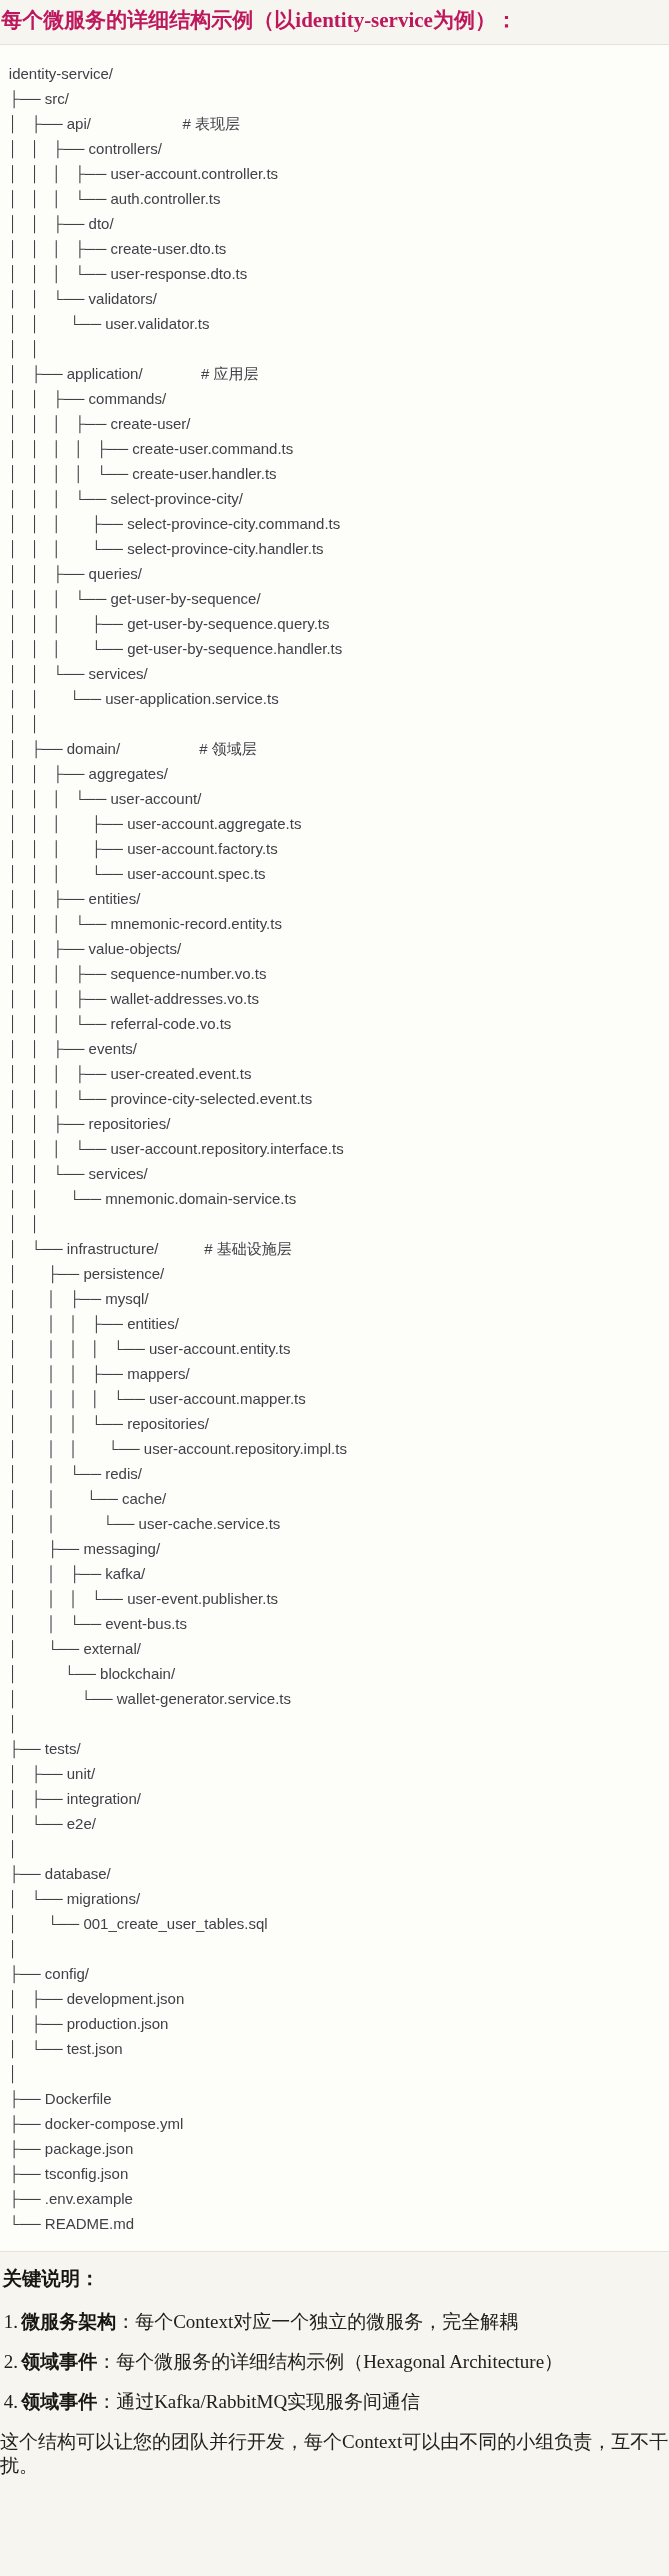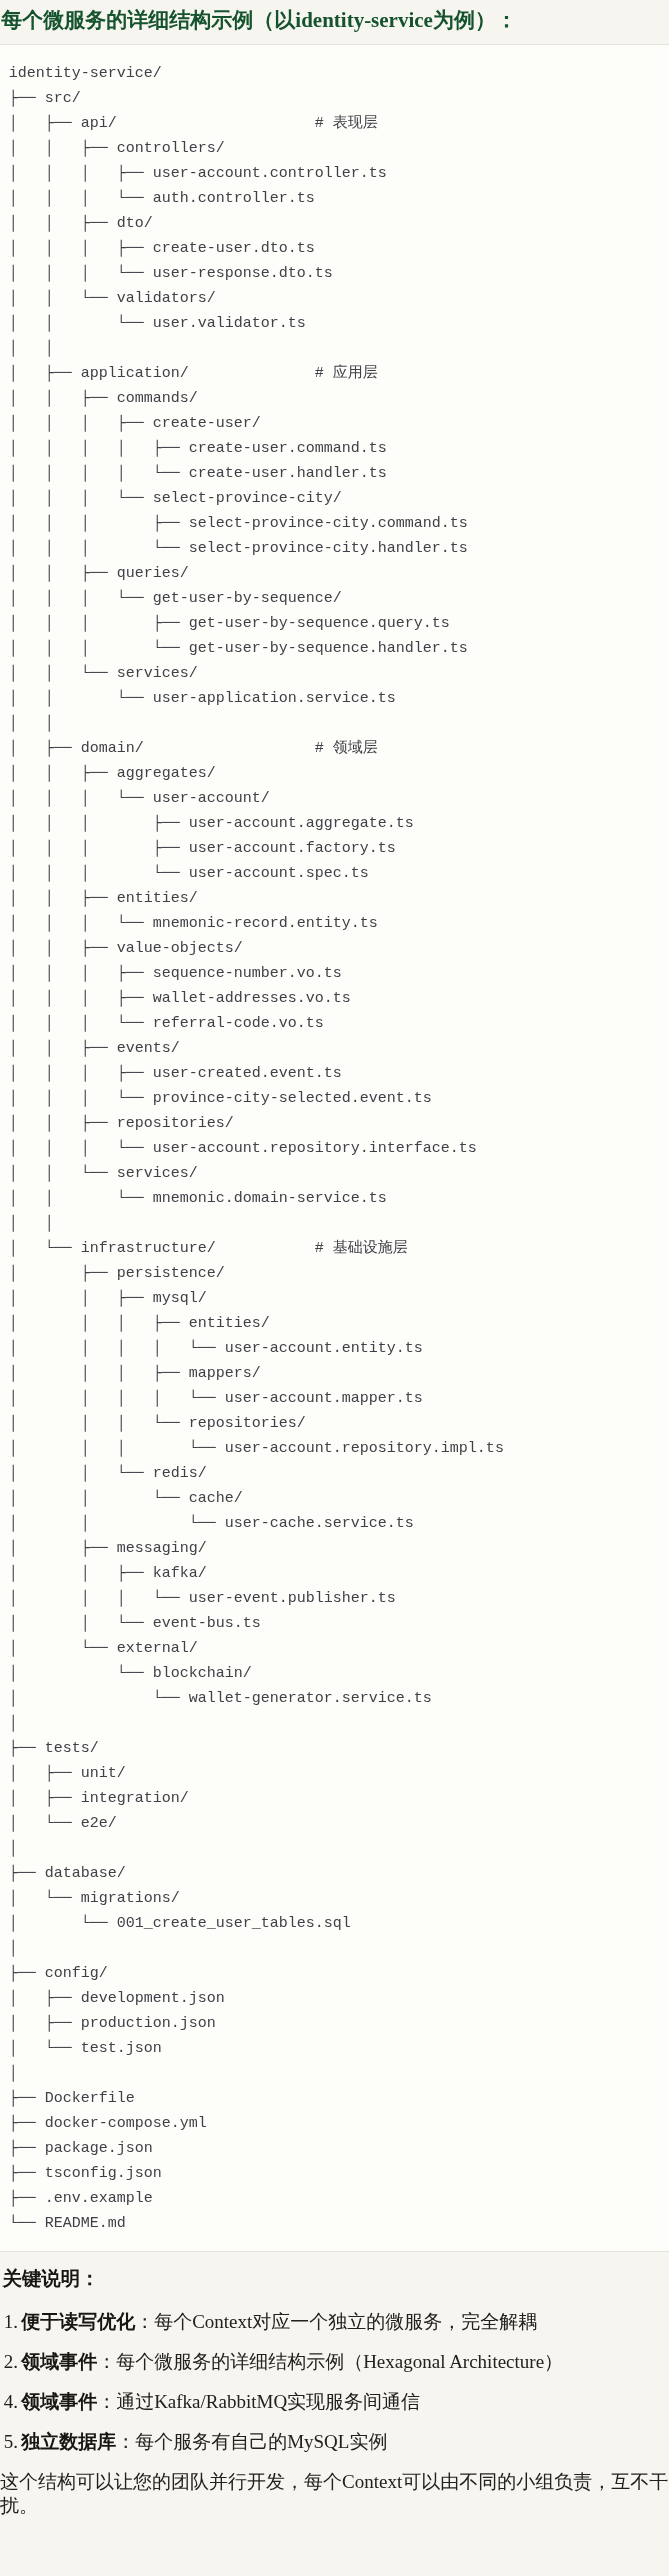--- a/index.html
+++ b/index.html
@@ -7,31 +7,31 @@
     width: 669px;
     background: #F6F5EF;
     color: #1D1C18;
     font-family: "Liberation Serif", "DejaVu Serif", serif;
   }
   .title {
     font-size: 21px;
     font-weight: 700;
     line-height: 1.35;
     margin: 5.6px 5px 10px 1.3px;
-    color: #14532d;
+    color: #be185d;
   }
   .code-block {
     background: #FDFDFA;
     border-top: 0.6px solid #E5E3DA;
     border-bottom: 0.6px solid #E5E3DA;
     padding: 15.6px 10px 15.6px 8.8px;
   }
   pre.tree {
     margin: 0;
-    font-family: Liberation Mono, monospace;
+    font-family: Liberation Sans, sans-serif;
     font-size: 15px;
     line-height: 25px;
     color: #404148;
     white-space: pre;
   }
   .notes {
     padding: 13.8px 5px 0 2.5px;
   }
   .notes-heading {
     font-size: 19.4px;
@@ -147,27 +147,24 @@
 ├── package.json
 ├── tsconfig.json
 ├── .env.example
 └── README.md</pre>
 </section>
 
 <section class="notes">
   <h2 class="notes-heading">关键说明：</h2>
 
   <div class="note-item">
-    <span class="note-num">1.</span><span class="note-term">便于读写优化</span><span class="note-desc">：每个Context对应一个独立的微服务，完全解耦</span>
+    <span class="note-num">1.</span><span class="note-term">微服务架构</span><span class="note-desc">：每个Context对应一个独立的微服务，完全解耦</span>
   </div>
   <div class="note-item">
     <span class="note-num">2.</span><span class="note-term">领域事件</span><span class="note-desc">：每个微服务的详细结构示例（Hexagonal Architecture）</span>
   </div>
   <div class="note-item">
     <span class="note-num">4.</span><span class="note-term">领域事件</span><span class="note-desc">：通过Kafka/RabbitMQ实现服务间通信</span>
   </div>
-  <div class="note-item">
-    <span class="note-num">5.</span><span class="note-term">独立数据库</span><span class="note-desc">：每个服务有自己的MySQL实例</span>
-  </div>
 </section>
 
 <p class="footer">这个结构可以让您的团队并行开发，每个Context可以由不同的小组负责，互不干扰。</p>
 
 
 </body></html>

